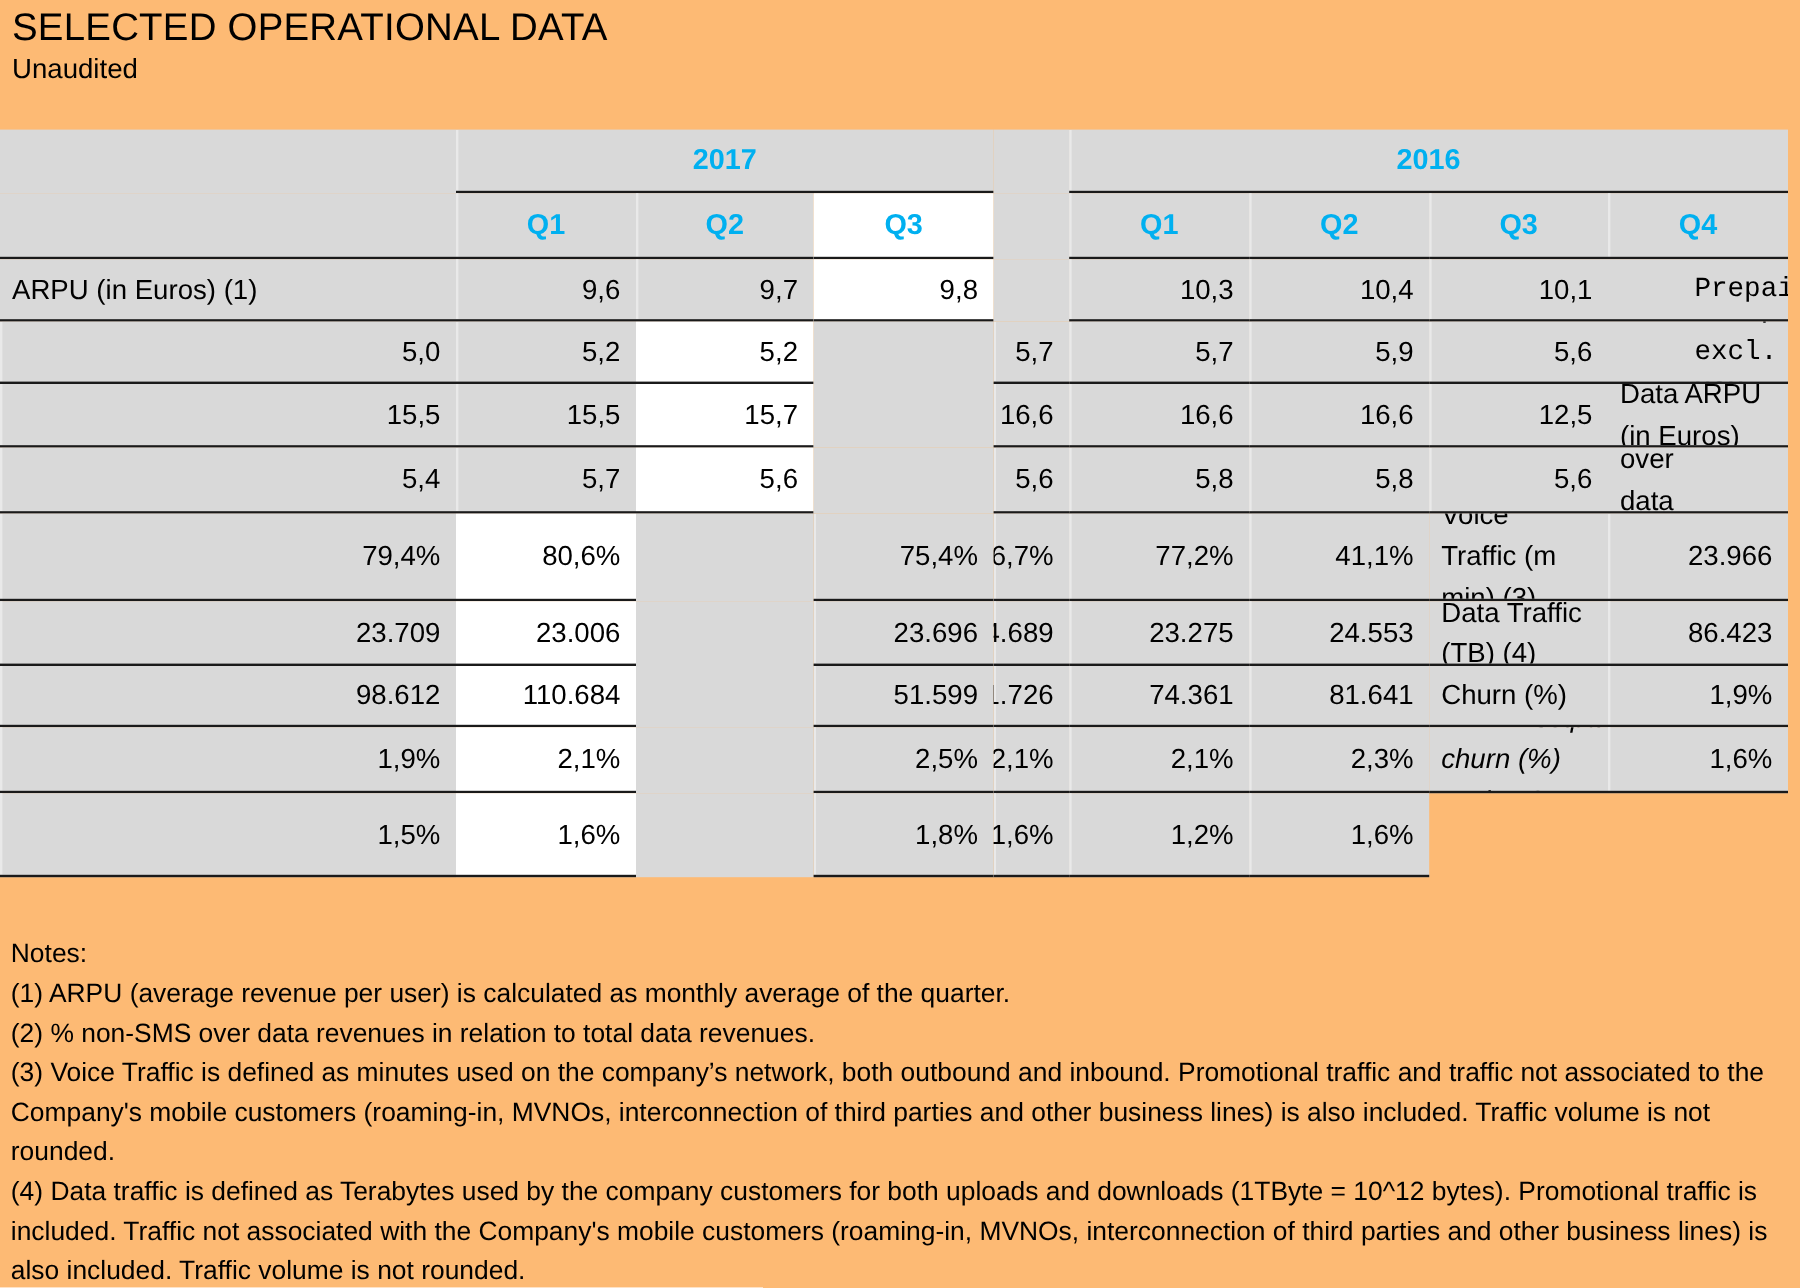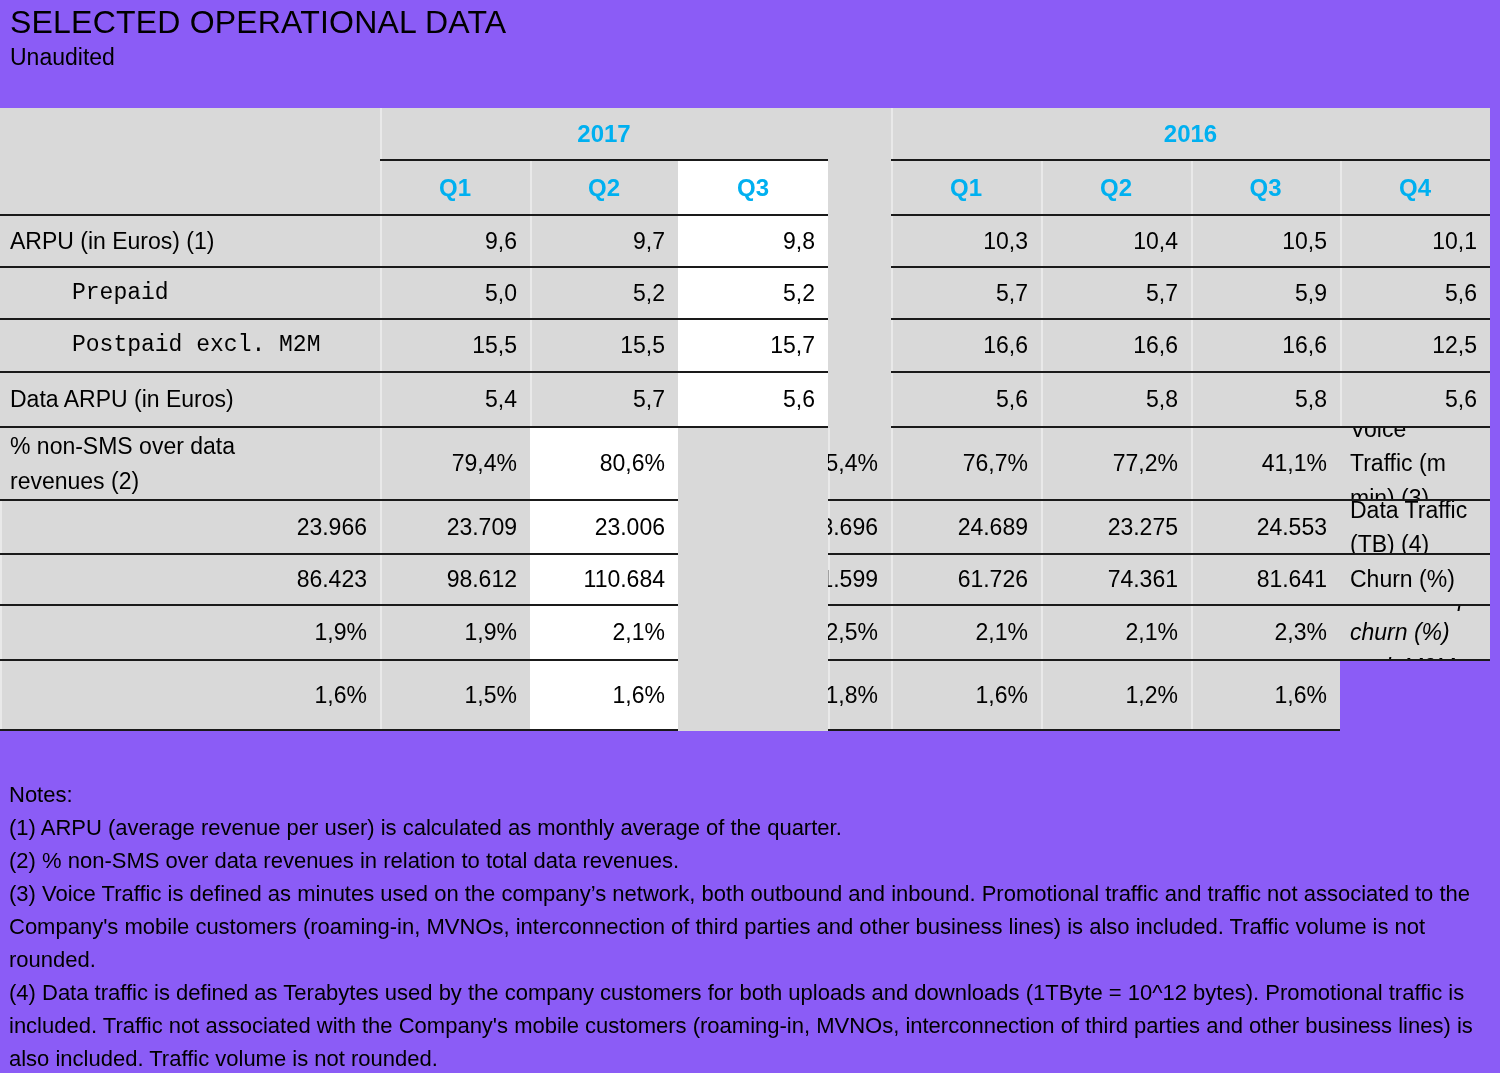--- a/index.html
+++ b/index.html
@@ -1,21 +1,21 @@
 <!DOCTYPE html>
 <html style="--accent: #00B0F0; --cell-bg: #D9D9D9; --highlight-bg: #FFFFFF; --border: #1A1A1A;"><head>
 <meta charset="utf-8">
 <style>
   html, body { margin:0; padding:0; background:#ffffff; }
   body {
     width:1500px; height:1073px; overflow:hidden;
     font-family:"Liberation Sans", sans-serif;
     color:#000;
   }
-  .page { position:relative; width:1500px; height:1073px; background:#8b5cf6; }
+  .page { position:relative; width:1500px; height:1073px; background:#fdba74; }
 
   .title {
     position:absolute; top:4px; left:10px;
     font-size:32px; font-weight:400; letter-spacing:0.2px;
   }
   .subtitle {
     position:absolute; top:44px; left:10px;
     font-size:23px; 
   }
 
@@ -83,21 +83,20 @@
     <div class="cell qh bb sep">Q3</div>
     <div class="cell qh bb sep">Q4</div>
 
     <div class="cell lbl bb">ARPU (in Euros) (1)</div>
     <div class="cell val bb sep">9,6</div>
     <div class="cell val bb sep">9,7</div>
     <div class="cell val bb hl">9,8</div>
     <div class="cell gap"></div>
     <div class="cell val bb sep">10,3</div>
     <div class="cell val bb sep">10,4</div>
-    <div class="cell val bb sep">10,5</div>
     <div class="cell val bb sep">10,1</div>
 
     <div class="cell lbl ind bb">Prepaid</div>
     <div class="cell val bb sep">5,0</div>
     <div class="cell val bb sep">5,2</div>
     <div class="cell val bb hl">5,2</div>
     <div class="cell gap"></div>
     <div class="cell val bb sep">5,7</div>
     <div class="cell val bb sep">5,7</div>
     <div class="cell val bb sep">5,9</div>

